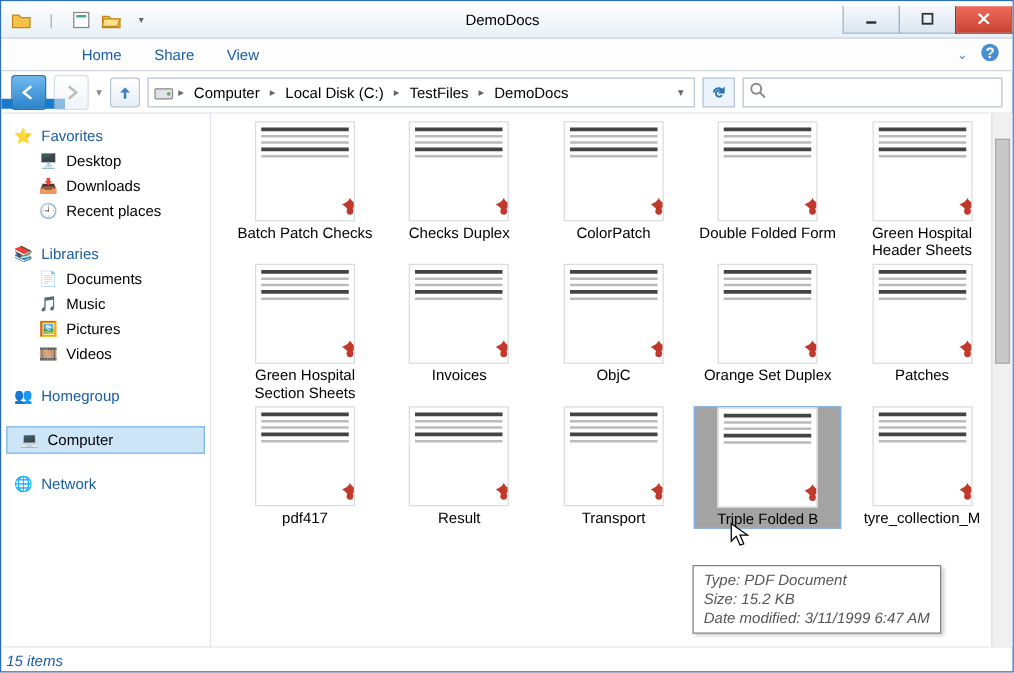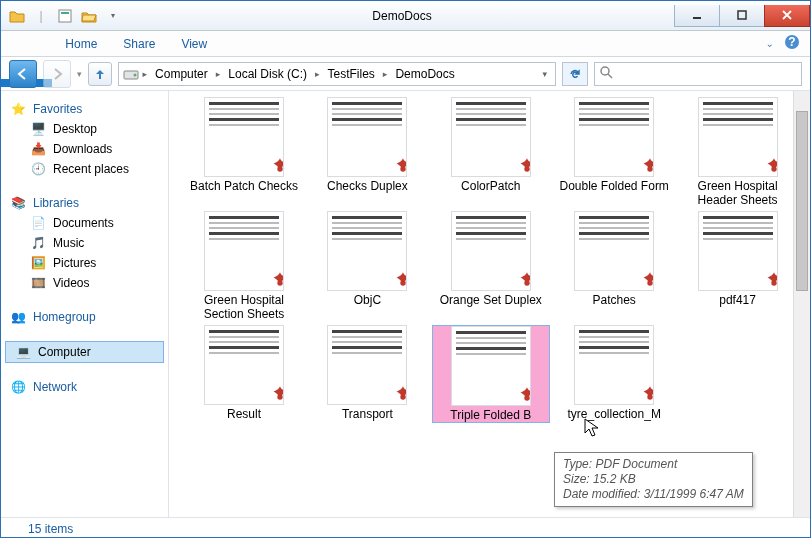--- a/index.html
+++ b/index.html
@@ -32,22 +32,22 @@
 .nav-item { display: flex; align-items: center; gap: 6px; padding: 2px 10px 2px 30px; color: #000; }
 .nav-item.selected { background: #cde6f7; border: 1px solid #7eb4ea; margin: -1px 4px; padding-left: 26px; }
 .content { flex: 1; position: relative; overflow: hidden; background: #fff; }
 .files { display: grid; grid-template-columns: repeat(5, 1fr); gap: 4px 4px; padding: 6px 12px 6px 16px; }
 .file { display: flex; flex-direction: column; align-items: center; width: 118px; }
 .thumb { width: 80px; height: 80px; background: #fff; border: 1px solid #d8dce0; position: relative; display:flex; flex-direction:column; padding:4px; gap:3px; overflow:hidden; }
 .thumb .ln { height: 3px; background: #444; }
 .thumb .ln.th { background: #bbb; height:2px; }
 .badge-pdf { position: absolute; right: -10px; bottom: -6px; width: 26px; height: 26px; }
 .fname { text-align: center; margin-top: 2px; line-height: 14px; max-width: 118px; }
-.file.selected { background: #f9a8d4; border: 1px solid #7eb4ea; }
-.statusbar { height: 22px; border-top: 1px solid #e0e4ea; display: flex; align-items: center; padding: 0 27px; color: #1a5da0; font-size: 12px; }
+.file.selected { background: #a3a3a3; border: 1px solid #7eb4ea; }
+.statusbar { height: 22px; border-top: 1px solid #e0e4ea; display: flex; align-items: center; padding: 0 4px; color: #1a5da0; font-size: 12px; font-style: italic; }
 .tooltip { position: absolute; left: 554px; top: 452px; background: #fff; border: 1px solid #808080; padding: 4px 8px; font-size: 12px; color: #555; line-height: 15px; box-shadow: 2px 2px 3px rgba(0,0,0,.2); z-index: 10; font-style: italic; }
 .cursor { position: absolute; left: 584px; top: 418px; z-index: 9; }
 .ico { width:16px; height:16px; display:inline-flex; align-items:center; justify-content:center; }
 .scrollbar { position:absolute; right:0; top:0; bottom:0; width:17px; background:#f0f0f0; border-left:1px solid #ddd; }
 .scrollthumb { position:absolute; left:2px; right:2px; top:20px; height:180px; background:#c8c8c8; border:1px solid #aaa; }
 </style>
 </head>
 <body>
 
 <div class="titlebar">
@@ -306,20 +306,34 @@
          <div class="ln"></div>
             <div class="ln th"></div>
             <div class="ln th"></div>
             <div class="ln"></div>
             <div class="ln th"></div>
          <svg class="badge-pdf" viewBox="0 0 24 24">
               <path d="M12 2c-1 3-4 4-6 5 2 1 5 3 6 7 1-4 4-6 6-7-2-1-5-2-6-5z" fill="#c0392b"></path>
               <circle cx="12" cy="12" r="2.5" fill="#c0392b"></circle>
             </svg>
        </div>
+       <div class="fname">Invoices</div>
+     </div>
+        <div class="file">
+       <div class="thumb">
+         <div class="ln"></div>
+            <div class="ln th"></div>
+            <div class="ln th"></div>
+            <div class="ln"></div>
+            <div class="ln th"></div>
+         <svg class="badge-pdf" viewBox="0 0 24 24">
+              <path d="M12 2c-1 3-4 4-6 5 2 1 5 3 6 7 1-4 4-6 6-7-2-1-5-2-6-5z" fill="#c0392b"></path>
+              <circle cx="12" cy="12" r="2.5" fill="#c0392b"></circle>
+            </svg>
+       </div>
        <div class="fname">ObjC</div>
      </div>
         <div class="file">
        <div class="thumb">
          <div class="ln"></div>
             <div class="ln th"></div>
             <div class="ln th"></div>
             <div class="ln"></div>
             <div class="ln th"></div>
          <svg class="badge-pdf" viewBox="0 0 24 24">

